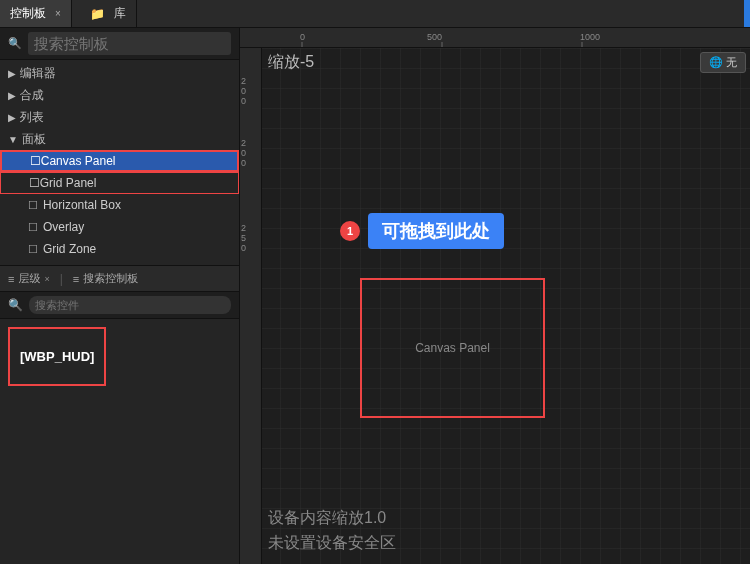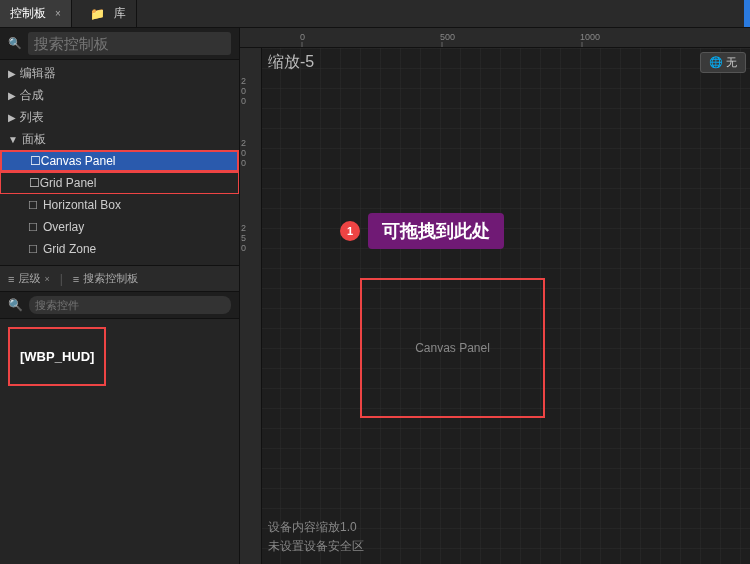--- a/index.html
+++ b/index.html
@@ -276,21 +276,21 @@
       border-radius: 50%;
       width: 20px;
       height: 20px;
       display: flex;
       align-items: center;
       justify-content: center;
       font-size: 11px;
       font-weight: bold;
     }
     .drag-text {
-      background: #701a75;
+      background: #3b82f6;
       color: #fff;
       padding: 6px 14px;
       border-radius: 4px;
       font-size: 18px;
       font-weight: bold;
     }
 
     
     .canvas-panel-box {
       position: absolute;
@@ -308,21 +308,21 @@
     .canvas-panel-label {
       color: #888;
       font-size: 12px;
     }
 
     
     .canvas-bottom-labels {
       position: absolute;
       bottom: 8px;
       left: 28px;
-      font-size: 12px;
+      font-size: 16px;
       color: #888;
       line-height: 1.6;
       margin-top: 6px;
     }
 
     
     .v-ruler-container {
       position: absolute;
       top: 20px;
       left: 0;
@@ -462,21 +462,21 @@
     </div>
 
   </div>
 
   <div class="canvas-area">
 
     <div class="canvas-grid"></div>
 
     <div class="h-ruler-container">
       <span class="h-ruler-num" style="left:60px;">0</span>
-      <span class="h-ruler-num" style="left:200px;">500</span>
+      <span class="h-ruler-num" style="left:187px;">500</span>
       <span class="h-ruler-num" style="left:340px;">1000</span>
 
       <svg style="position:absolute;top:14px;left:0;right:0;height:6px;width:100%">
         <line x1="62" y1="0" x2="62" y2="6" stroke="#666" stroke-width="1"></line>
         <line x1="202" y1="0" x2="202" y2="6" stroke="#666" stroke-width="1"></line>
         <line x1="342" y1="0" x2="342" y2="6" stroke="#666" stroke-width="1"></line>
       </svg>
     </div>
 
     <div class="v-ruler-container">

